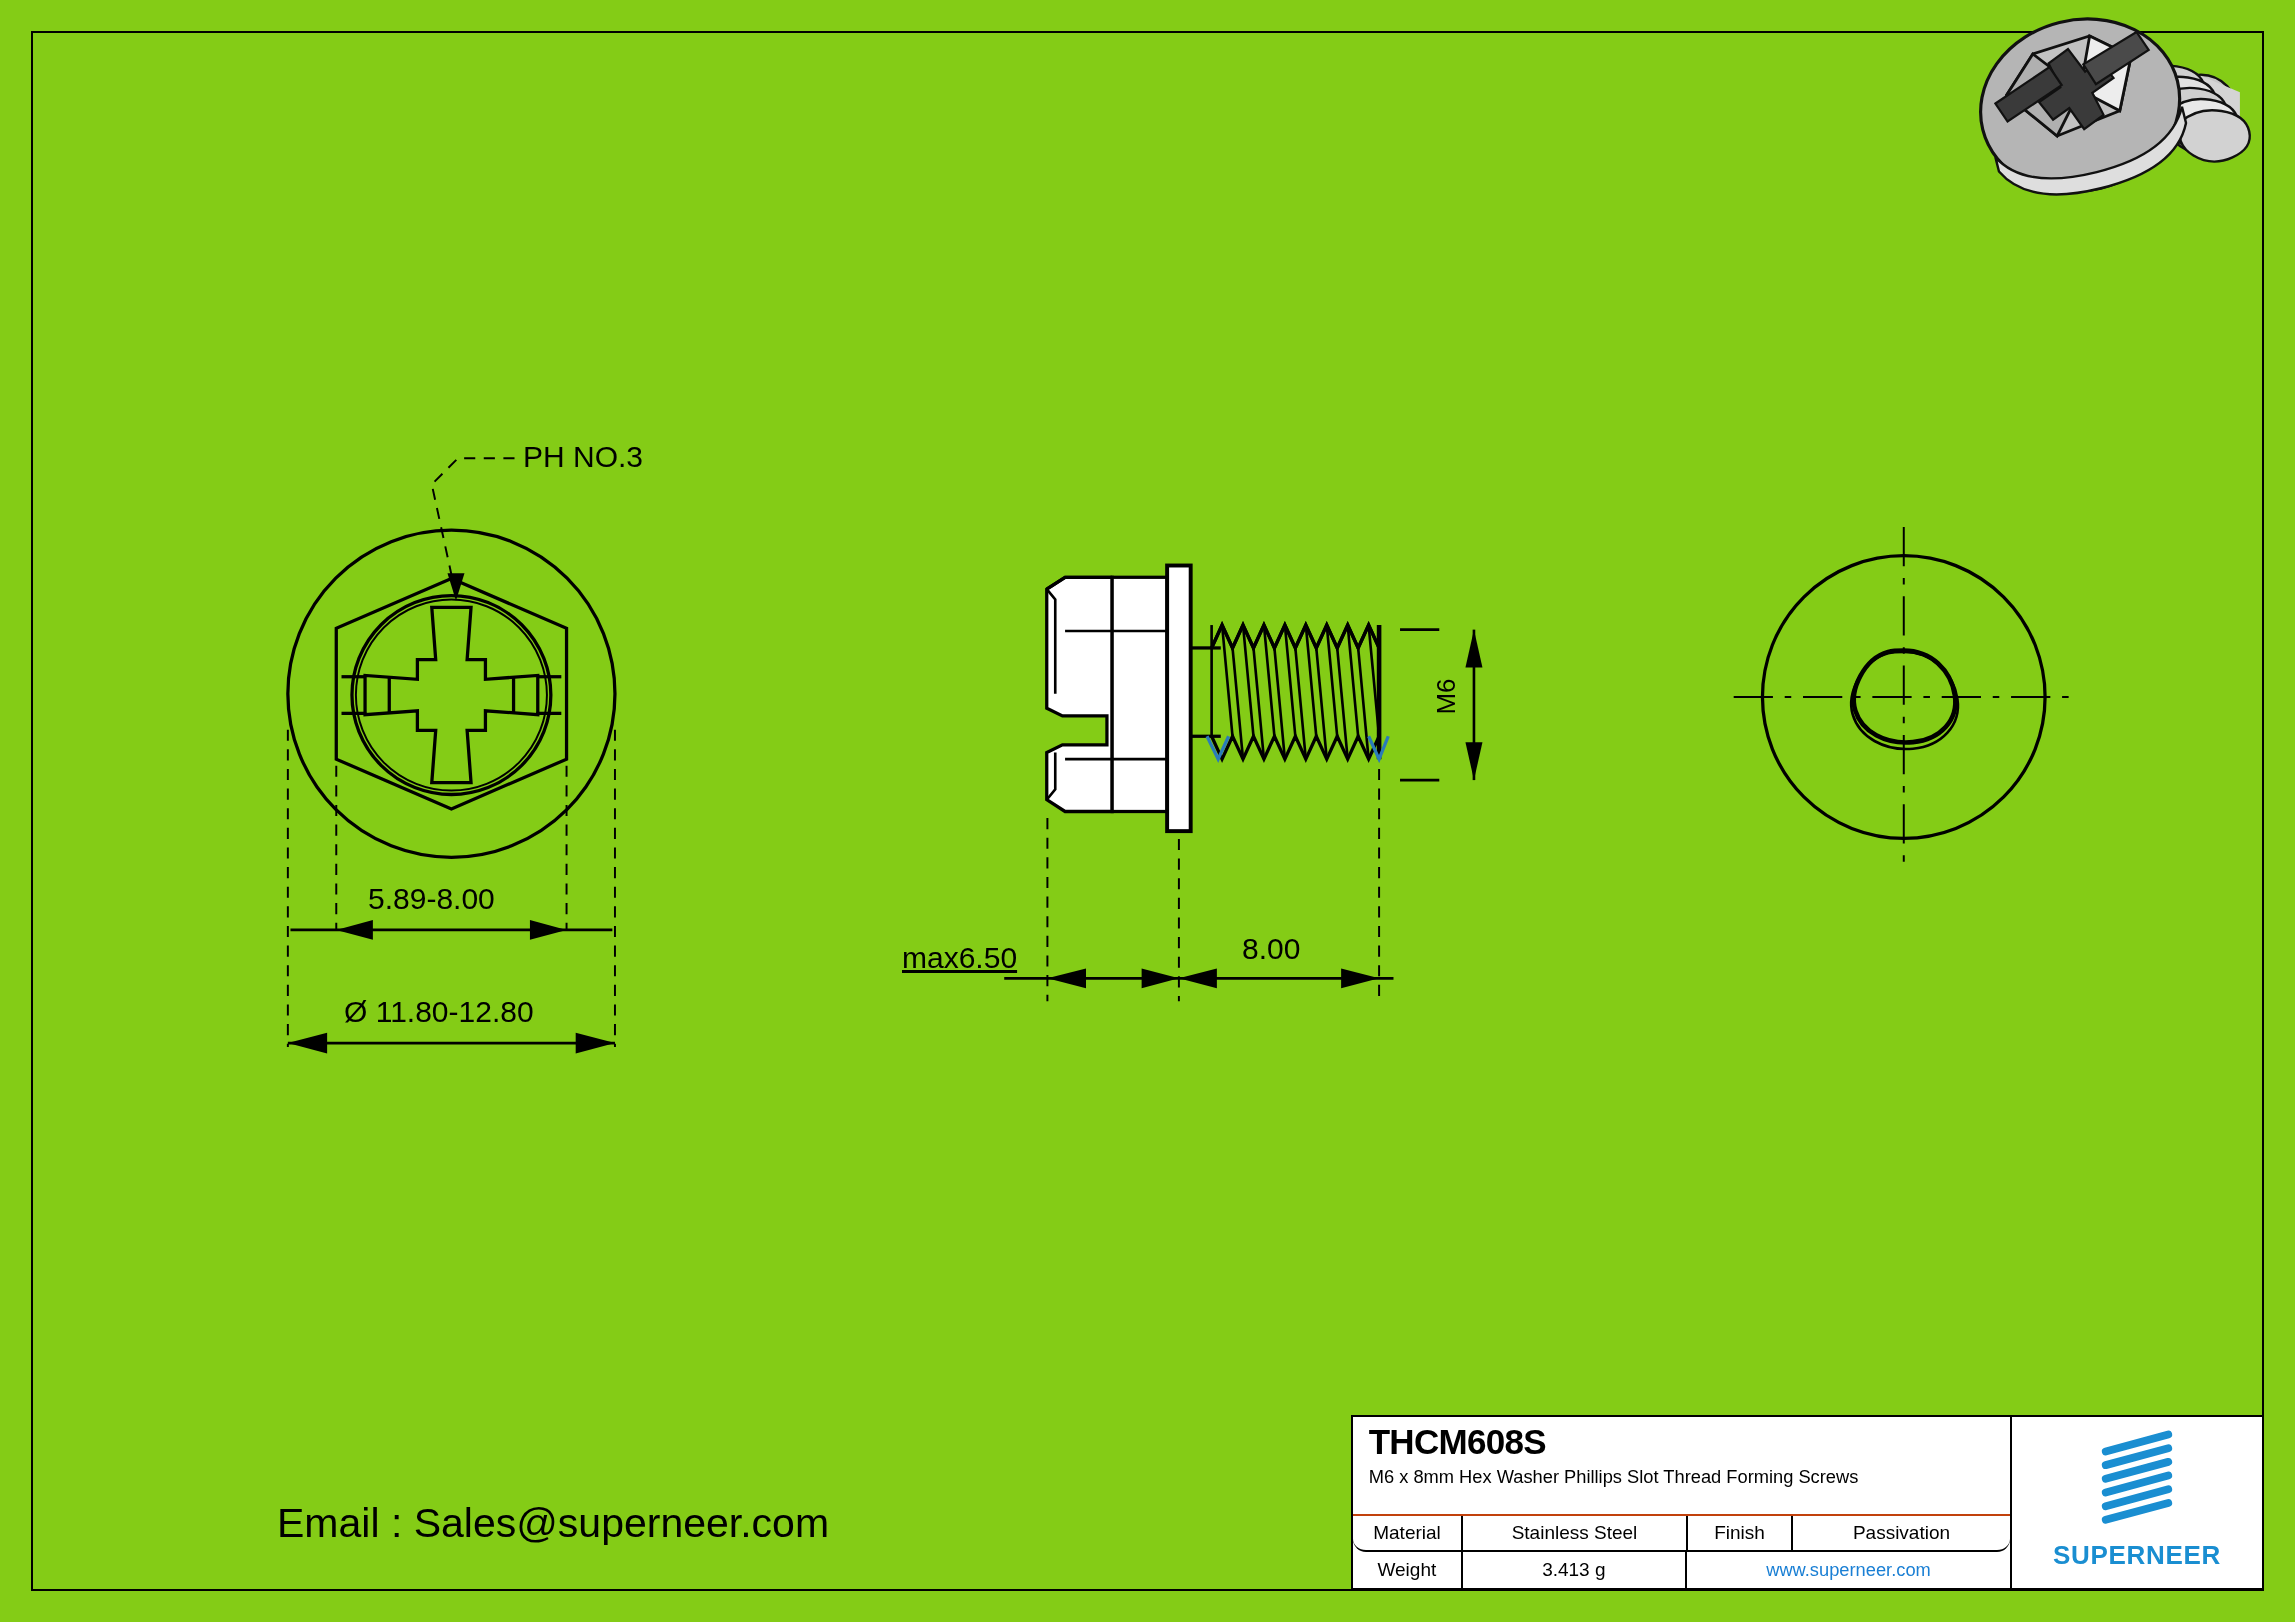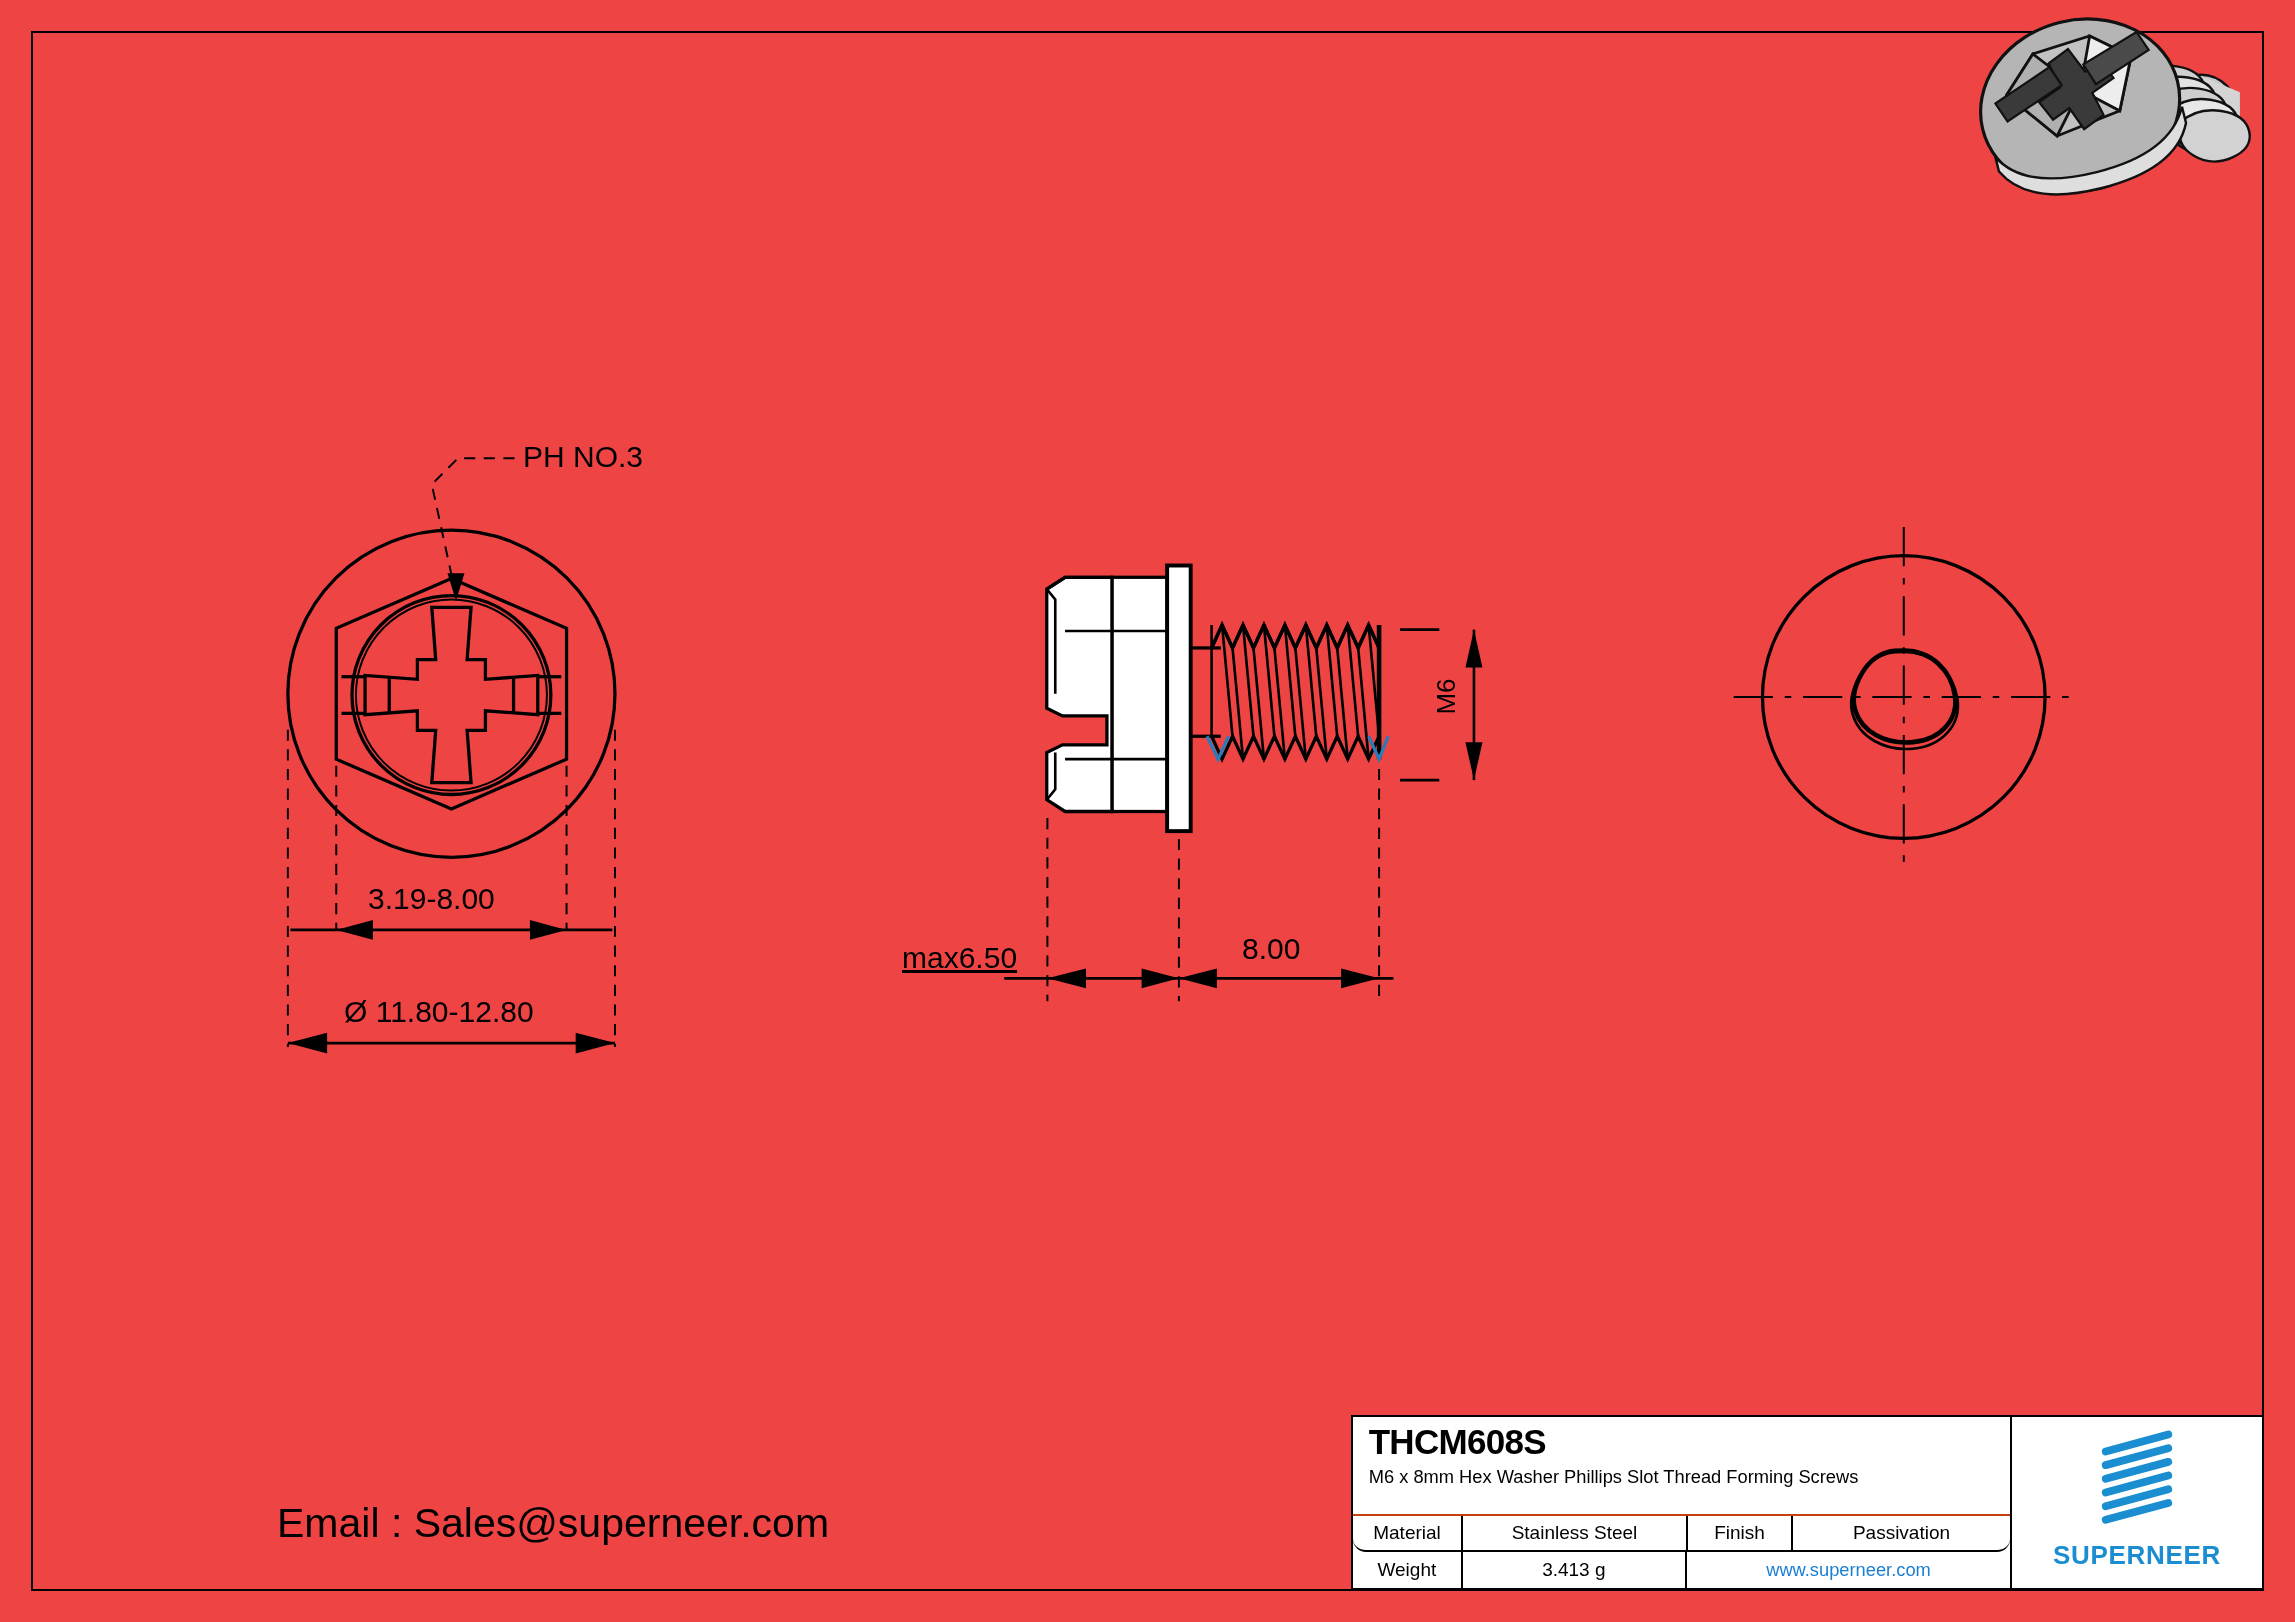--- a/index.html
+++ b/index.html
@@ -12,21 +12,21 @@
     height: 1623px;
     position: relative;
     font-family: "Liberation Sans", sans-serif;
     overflow: hidden;
   }
   #sheet {
     position: absolute;
     left: 0; top: 0;
     width: 2295px;
     height: 1623px;
-    background: #ef4444;
+    background: #84cc16;
   }
   
   #frame {
     position: absolute;
     left: 31px;
     top: 31px;
     width: 2233px;
     height: 1560px;
     border: 2.6px solid #000000;
     box-sizing: border-box;
@@ -228,21 +228,21 @@
     <polygon points="866,1421 810,1406 810,1436" fill="#000"></polygon>
 
     <g stroke="#000" stroke-width="4" fill="none">
       <line x1="440" y1="1594" x2="940" y2="1594"></line>
     </g>
     <polygon points="440,1594 500,1578 500,1610" fill="#000"></polygon>
     <polygon points="940,1594 880,1578 880,1610" fill="#000"></polygon>
   </svg>
 
   <div class="dimtext" style="left:523px; top:440px; font-size:30px;">PH NO.3</div>
-  <div class="dimtext" style="left:368px; top:882px; font-size:30px;">3.19-8.00</div>
+  <div class="dimtext" style="left:368px; top:882px; font-size:30px;">5.89-8.00</div>
   <div class="dimtext" style="left:344px; top:995px; font-size:30px;">Ø 11.80-12.80</div>
 
   <svg class="layer" viewBox="0 0 3508 2480">
     <g stroke="#000" fill="#fff" stroke-width="5">
 
       <path d="M1600 900 L1628 882 L1700 882 L1700 1240 L1628 1240 L1600 1222
                L1600 1150 L1624 1138 L1692 1138 L1692 1094 L1624 1094 L1600 1082 Z"></path>
 
       <path d="M1600 900 L1628 882 L1700 882" fill="none"></path>
       <line x1="1628" y1="964" x2="1700" y2="964" stroke-width="4"></line>

